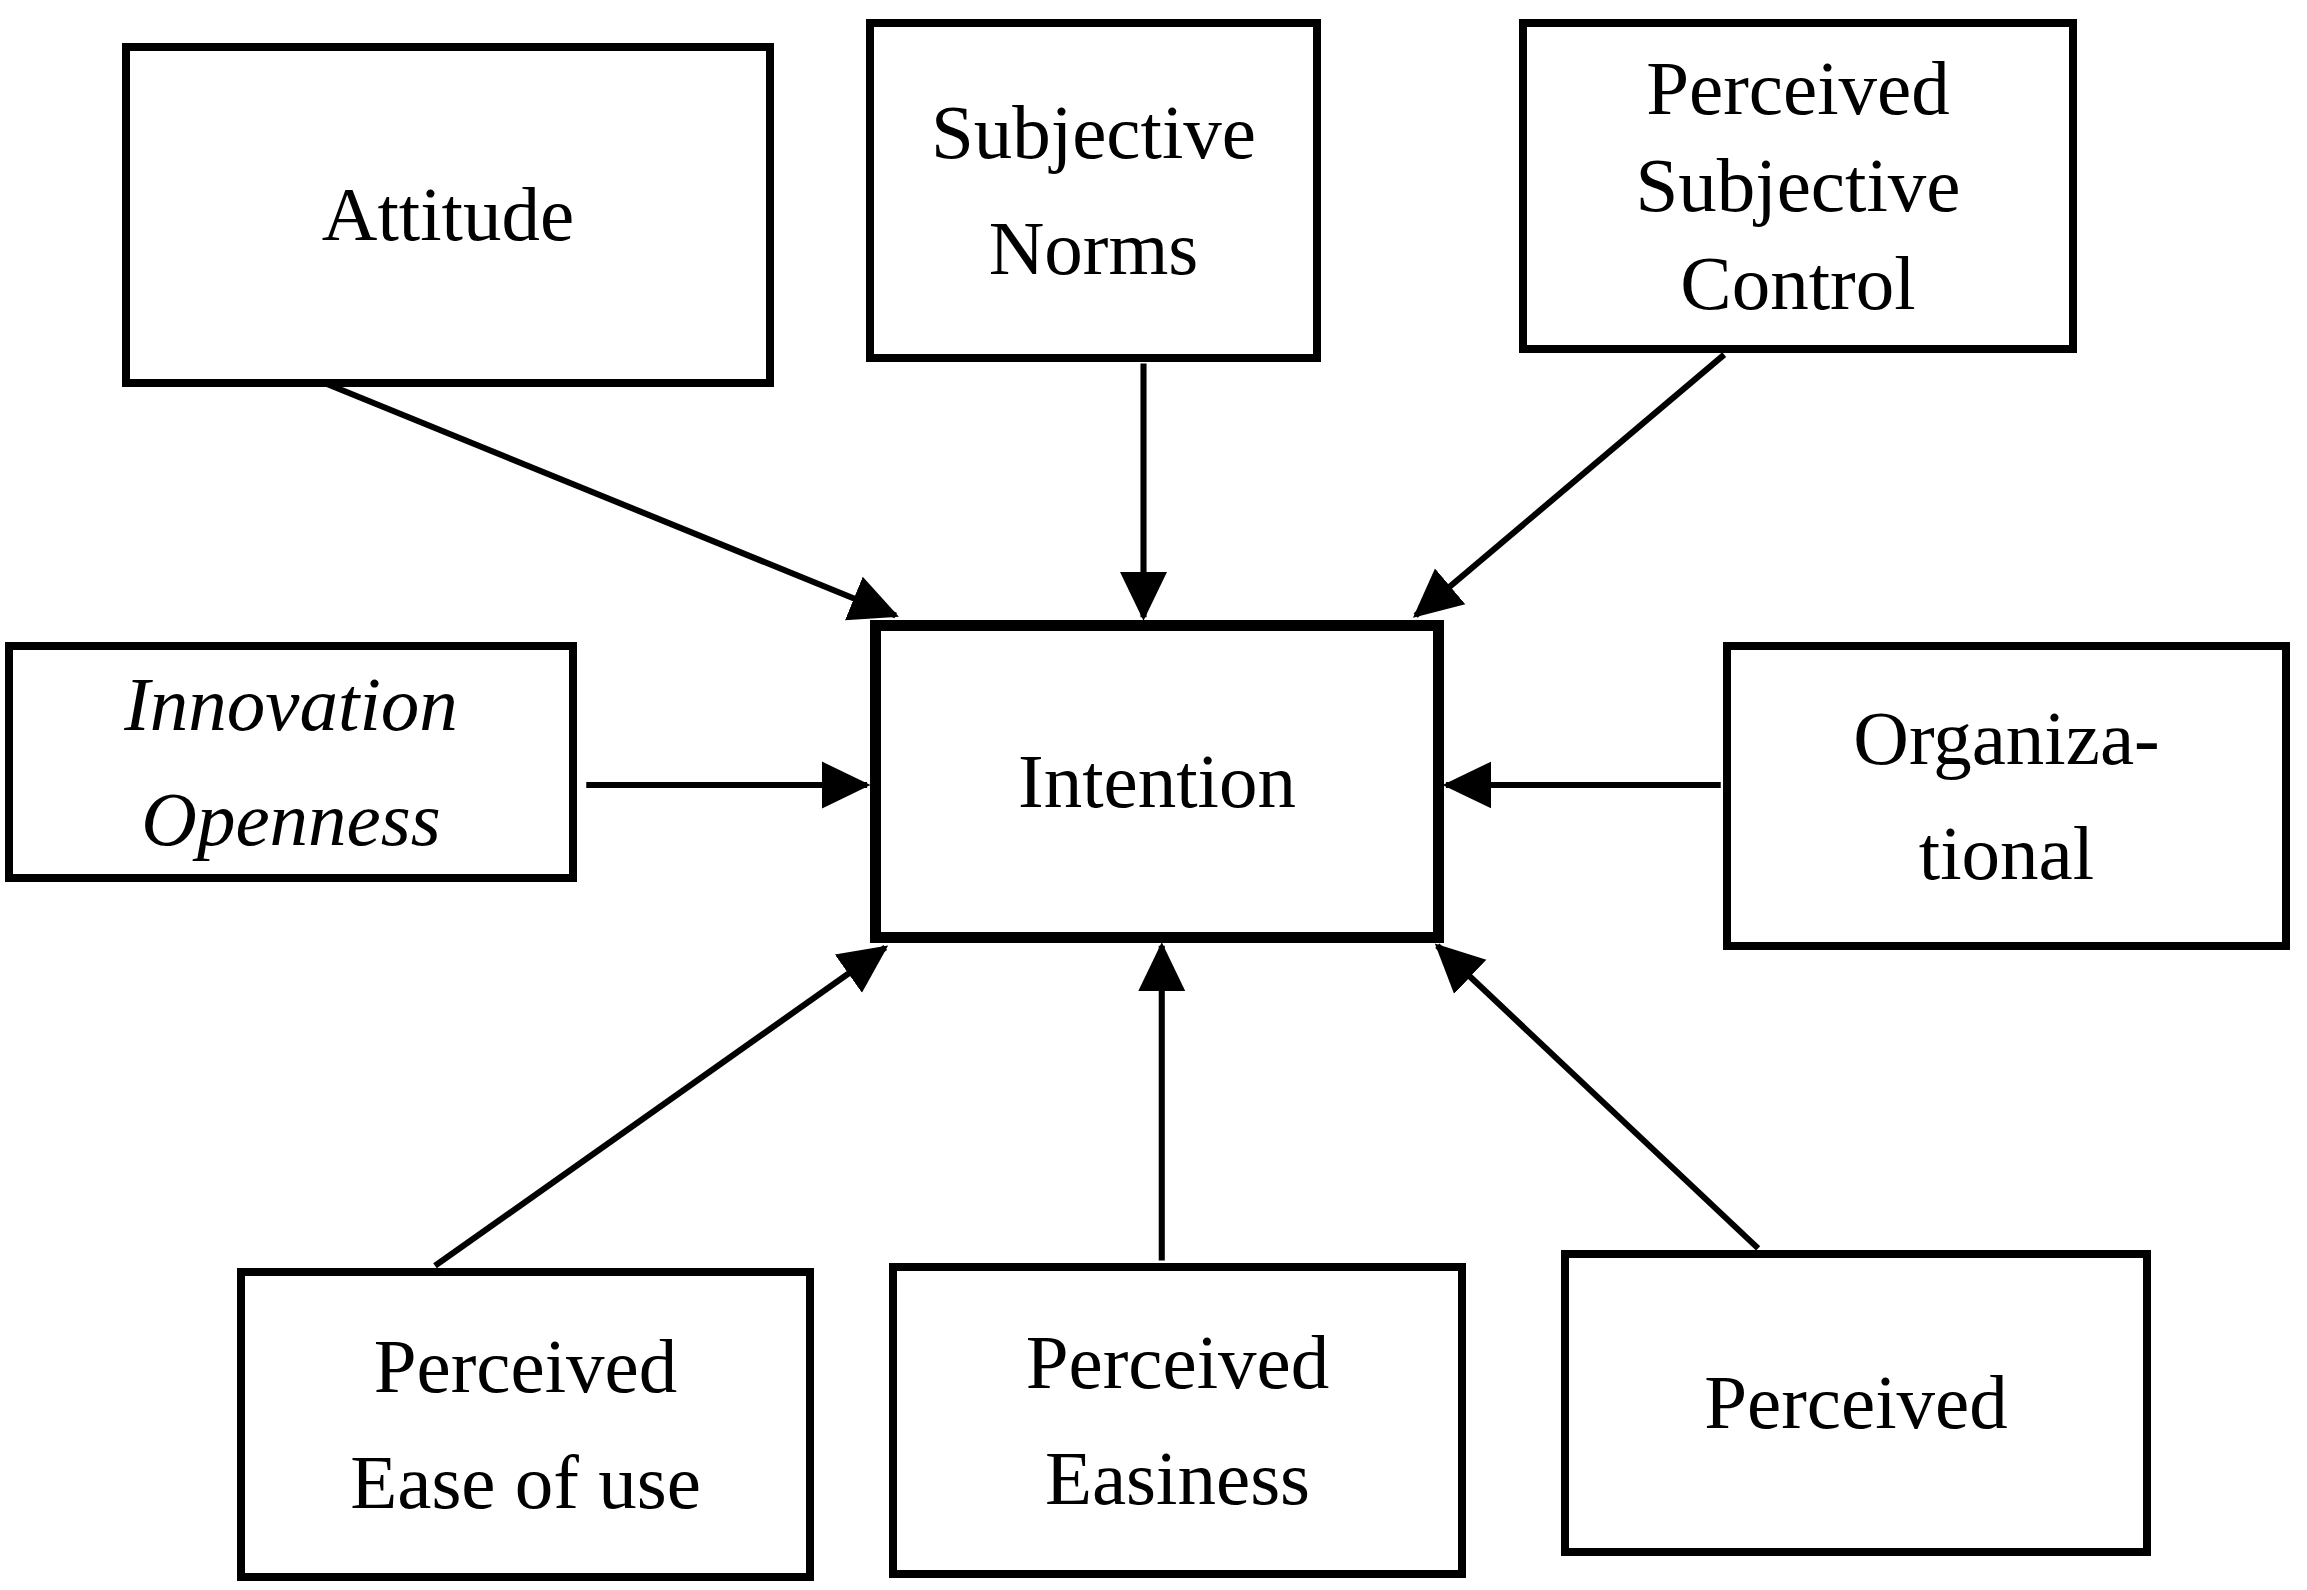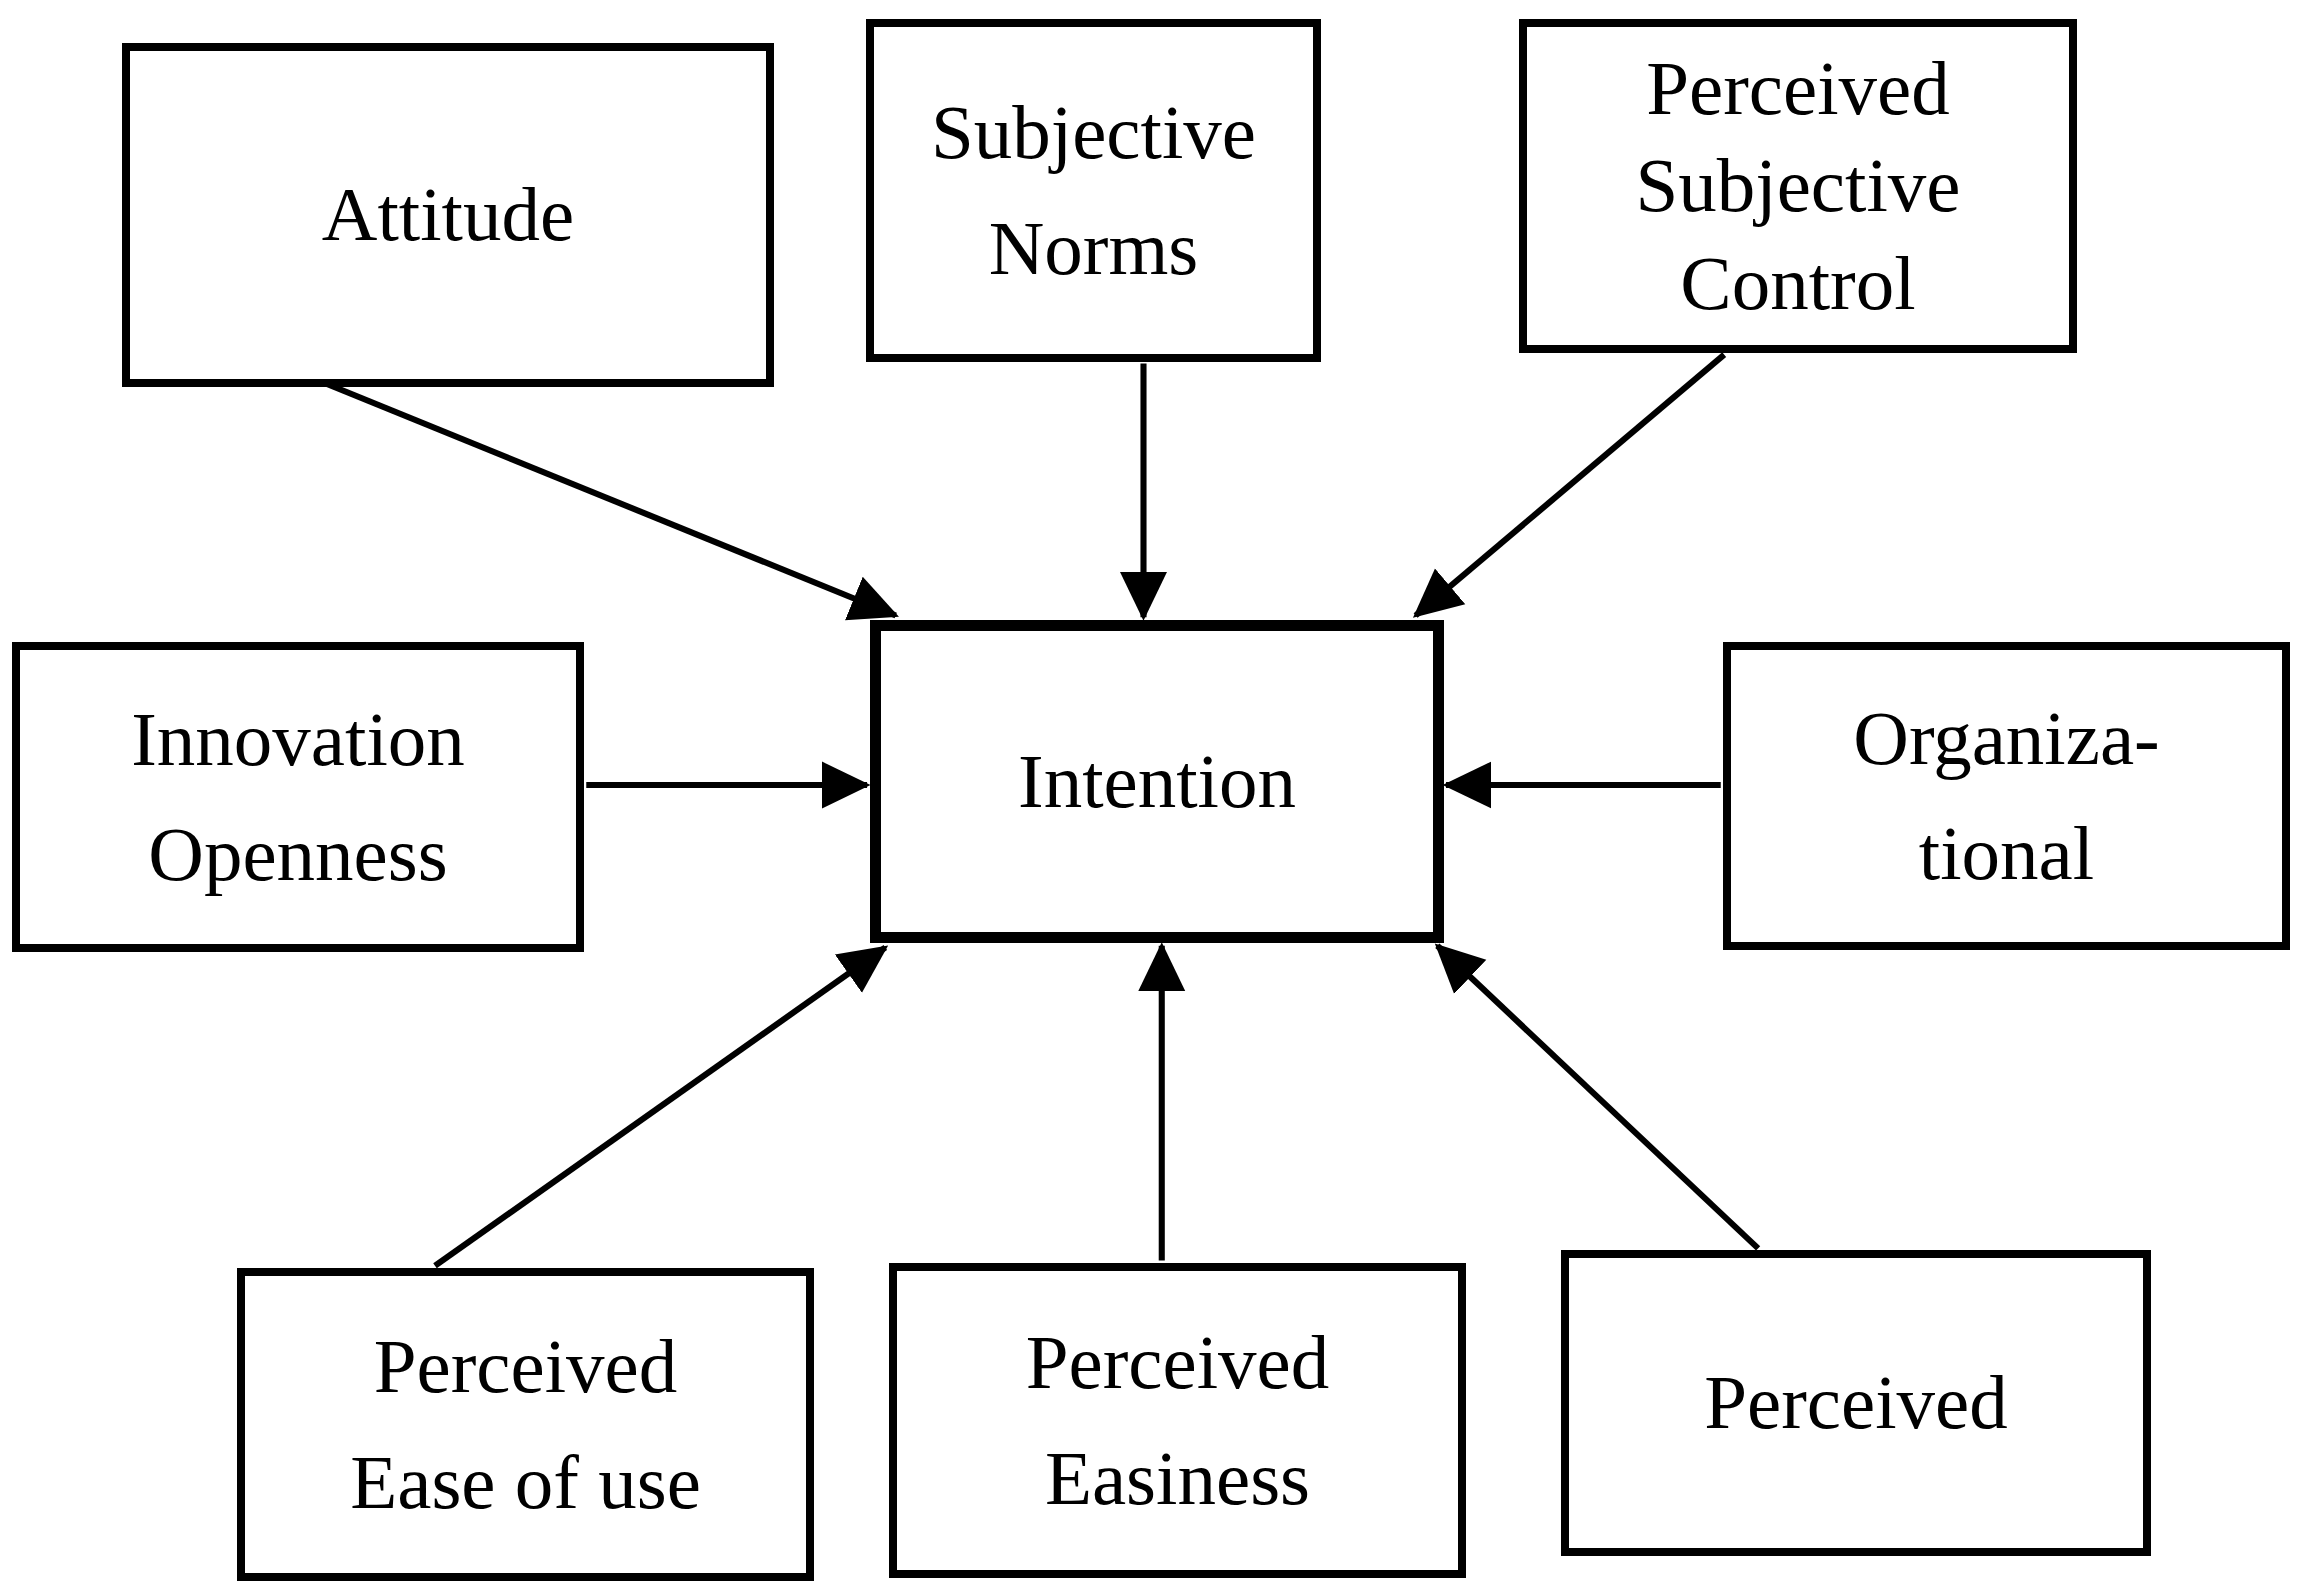--- a/index.html
+++ b/index.html
@@ -37,21 +37,21 @@
     font-size: 77px;
     line-height: 1.5;
     white-space: nowrap;
   }
   .box.tight { line-height: 1.26; }
   .box.center-node { border-width: 11.3px; }
 
   .attitude       { left: 122px;  top: 15px;   width: 652px; height: 344px; margin-top: 28px; }
   .subj-norms     { left: 866px;  top: 19px;   width: 455px; height: 343px; }
   .pbc            { left: 1519px; top: 19px;   width: 558px; height: 334px; }
-  .innov-open     { left: 12px;   top: 642px;  width: 572px; height: 310px; }
+  .innov-open     { left: 5px;   top: 642px;  width: 572px; height: 240px; font-style: italic; }
   .intention      { left: 870px; top: 620px;  width: 574px; height: 323px; }
   .organizational { left: 1723px; top: 642px;  width: 567px; height: 308px; text-align: center; }
   .peou           { left: 237px;  top: 1268px; width: 577px; height: 313px; }
   .p-easiness     { left: 889px; top: 1263px; width: 577px; height: 315px; }
   .p-cost         { left: 1561px; top: 1250px; width: 590px; height: 306px; }
 
   .arrow-line {
     stroke: #000000;
     stroke-width: 7px;
     fill: none;

